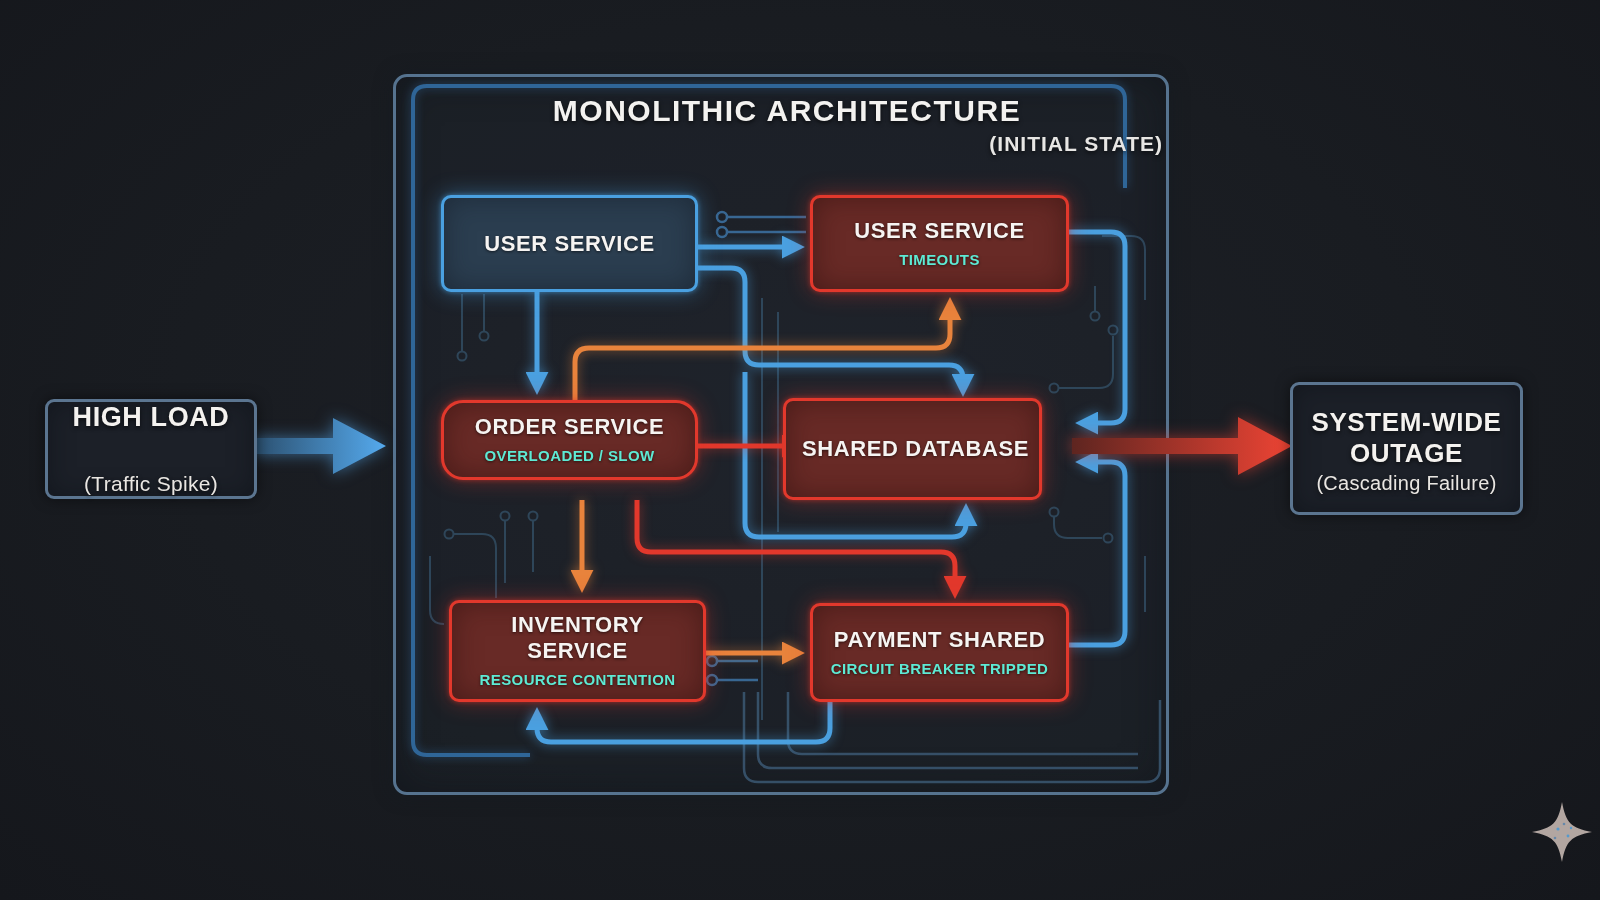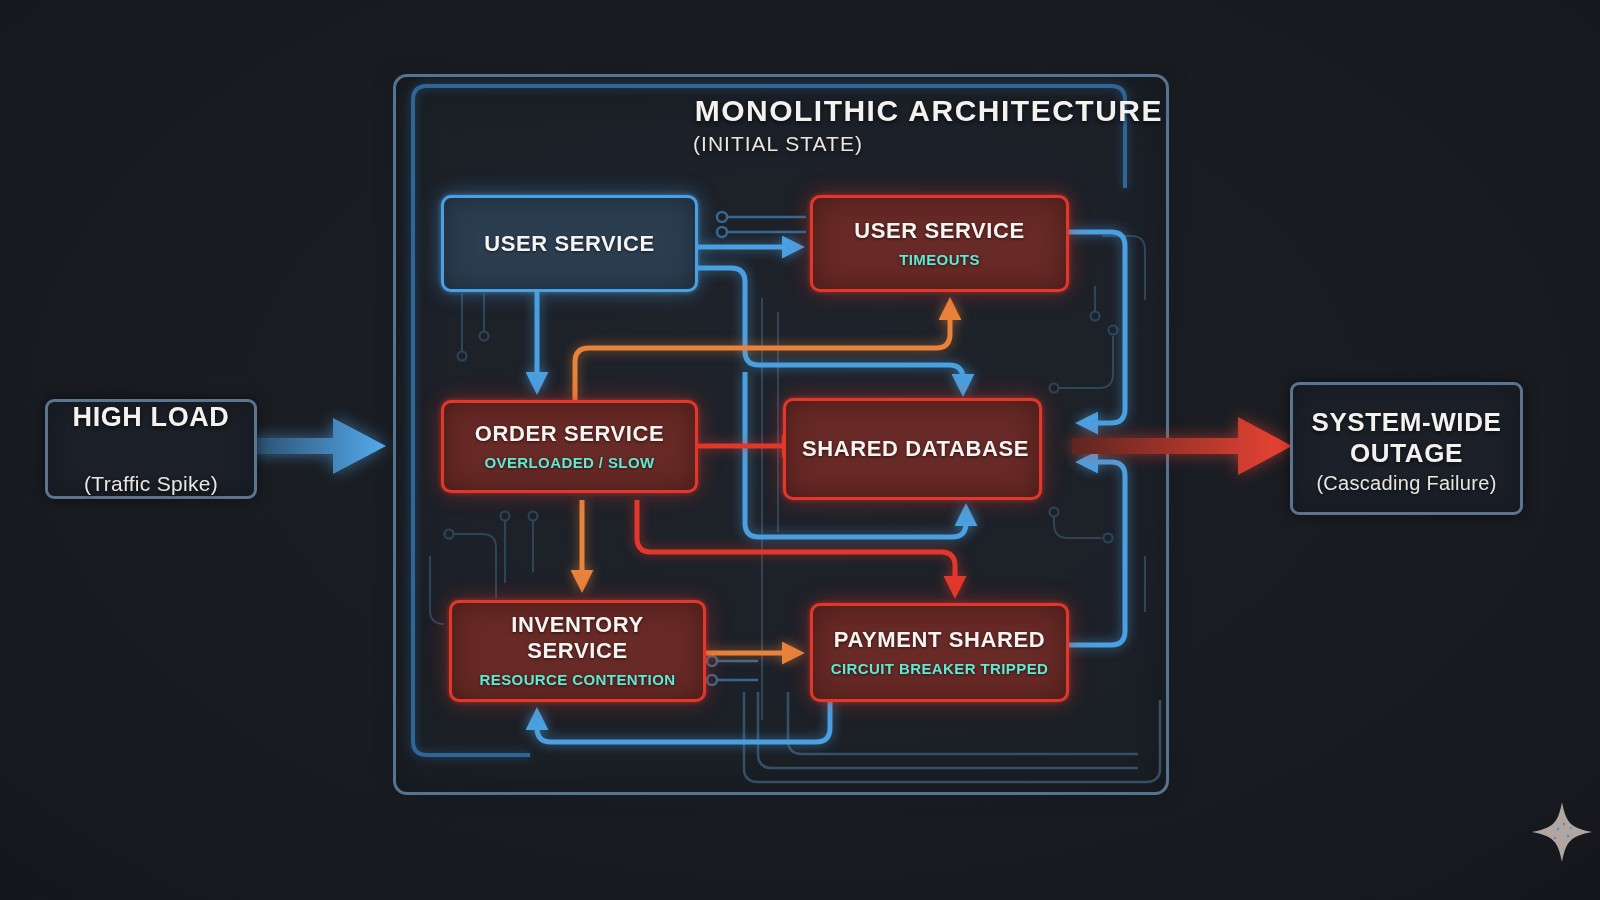--- a/index.html
+++ b/index.html
@@ -10,47 +10,48 @@
   }
   .frame{
     position:absolute;left:393px;top:74px;width:770px;height:715px;
     border:3px solid #56738f;border-radius:14px;
     background:rgba(44,56,72,0.14);
     box-shadow:0 0 18px rgba(20,26,34,0.6), inset 0 0 40px rgba(10,14,20,0.45);
     z-index:1;
   }
   .svg-layer{position:absolute;left:0;top:0;z-index:2;}
   .diagram-title{
-    position:absolute;left:393px;top:94px;width:770px;text-align:right;z-index:3;
+    position:absolute;left:402px;top:94px;width:770px;text-align:center;z-index:3;
     color:#f3f2f0;font-size:30px;font-weight:bold;letter-spacing:1.5px;
     text-shadow:0 2px 4px rgba(0,0,0,.65);
   }
   .diagram-subtitle{
-    position:absolute;left:393px;top:132px;width:770px;text-align:center;z-index:3;
+    position:absolute;left:393px;top:132px;width:770px;text-align:right;z-index:3;
     color:#e7e6e4;font-size:21px;letter-spacing:1px;
     text-shadow:0 2px 4px rgba(0,0,0,.65);
+    font-weight:bold;
   }
   .box{
     position:absolute;z-index:3;border-radius:10px;
     display:flex;flex-direction:column;align-items:center;justify-content:center;
     text-align:center;padding:4px 10px;box-sizing:border-box;
   }
   .box .t{color:#f6f4f2;font-size:22px;font-weight:bold;letter-spacing:.6px;text-shadow:0 1px 3px rgba(0,0,0,.6);}
   .box .s{color:#5eead4;font-size:15px;font-weight:bold;letter-spacing:.4px;margin-top:6px;line-height:1.3;text-shadow:0 1px 3px rgba(0,0,0,.6);}
   .healthy{
     background:#2b3e50;border:3px solid #4aa0e0;
     box-shadow:0 0 22px rgba(74,160,224,.45), 0 0 5px rgba(74,160,224,.6), inset 0 0 28px rgba(18,26,36,.55);
   }
   .failed{
     background:#682a26;border:3px solid #e2382c;
     box-shadow:0 0 22px rgba(226,56,44,.4), 0 0 5px rgba(226,56,44,.55), inset 0 0 28px rgba(46,14,12,.55);
   }
   .b-user{left:441px;top:195px;width:257px;height:97px;}
   .b-timeouts{left:810px;top:195px;width:259px;height:97px;}
-  .b-order{left:441px;top:400px;width:257px;height:93px;}
+  .b-order{left:441px;top:400px;width:257px;height:80px;border-radius:22px;}
   .b-db{left:783px;top:398px;width:259px;height:102px;align-items:flex-end;}
   .b-db .s{max-width:225px;}
   .b-inventory{left:441px;top:600px;width:257px;height:102px;margin-left:8px;}
   .b-payment{left:810px;top:603px;width:259px;height:99px;}
   .ext{
     position:absolute;z-index:3;border:3px solid #5b7590;border-radius:9px;
     background:#1c2028;display:flex;flex-direction:column;align-items:center;justify-content:space-between;
     text-align:center;box-shadow:0 0 14px rgba(0,0,0,.5), inset 0 0 24px rgba(10,14,20,.5);
   }
   .ext .t{color:#f4f2ef;font-size:27px;font-weight:bold;letter-spacing:.6px;line-height:1.18;text-shadow:0 2px 4px rgba(0,0,0,.6);}

